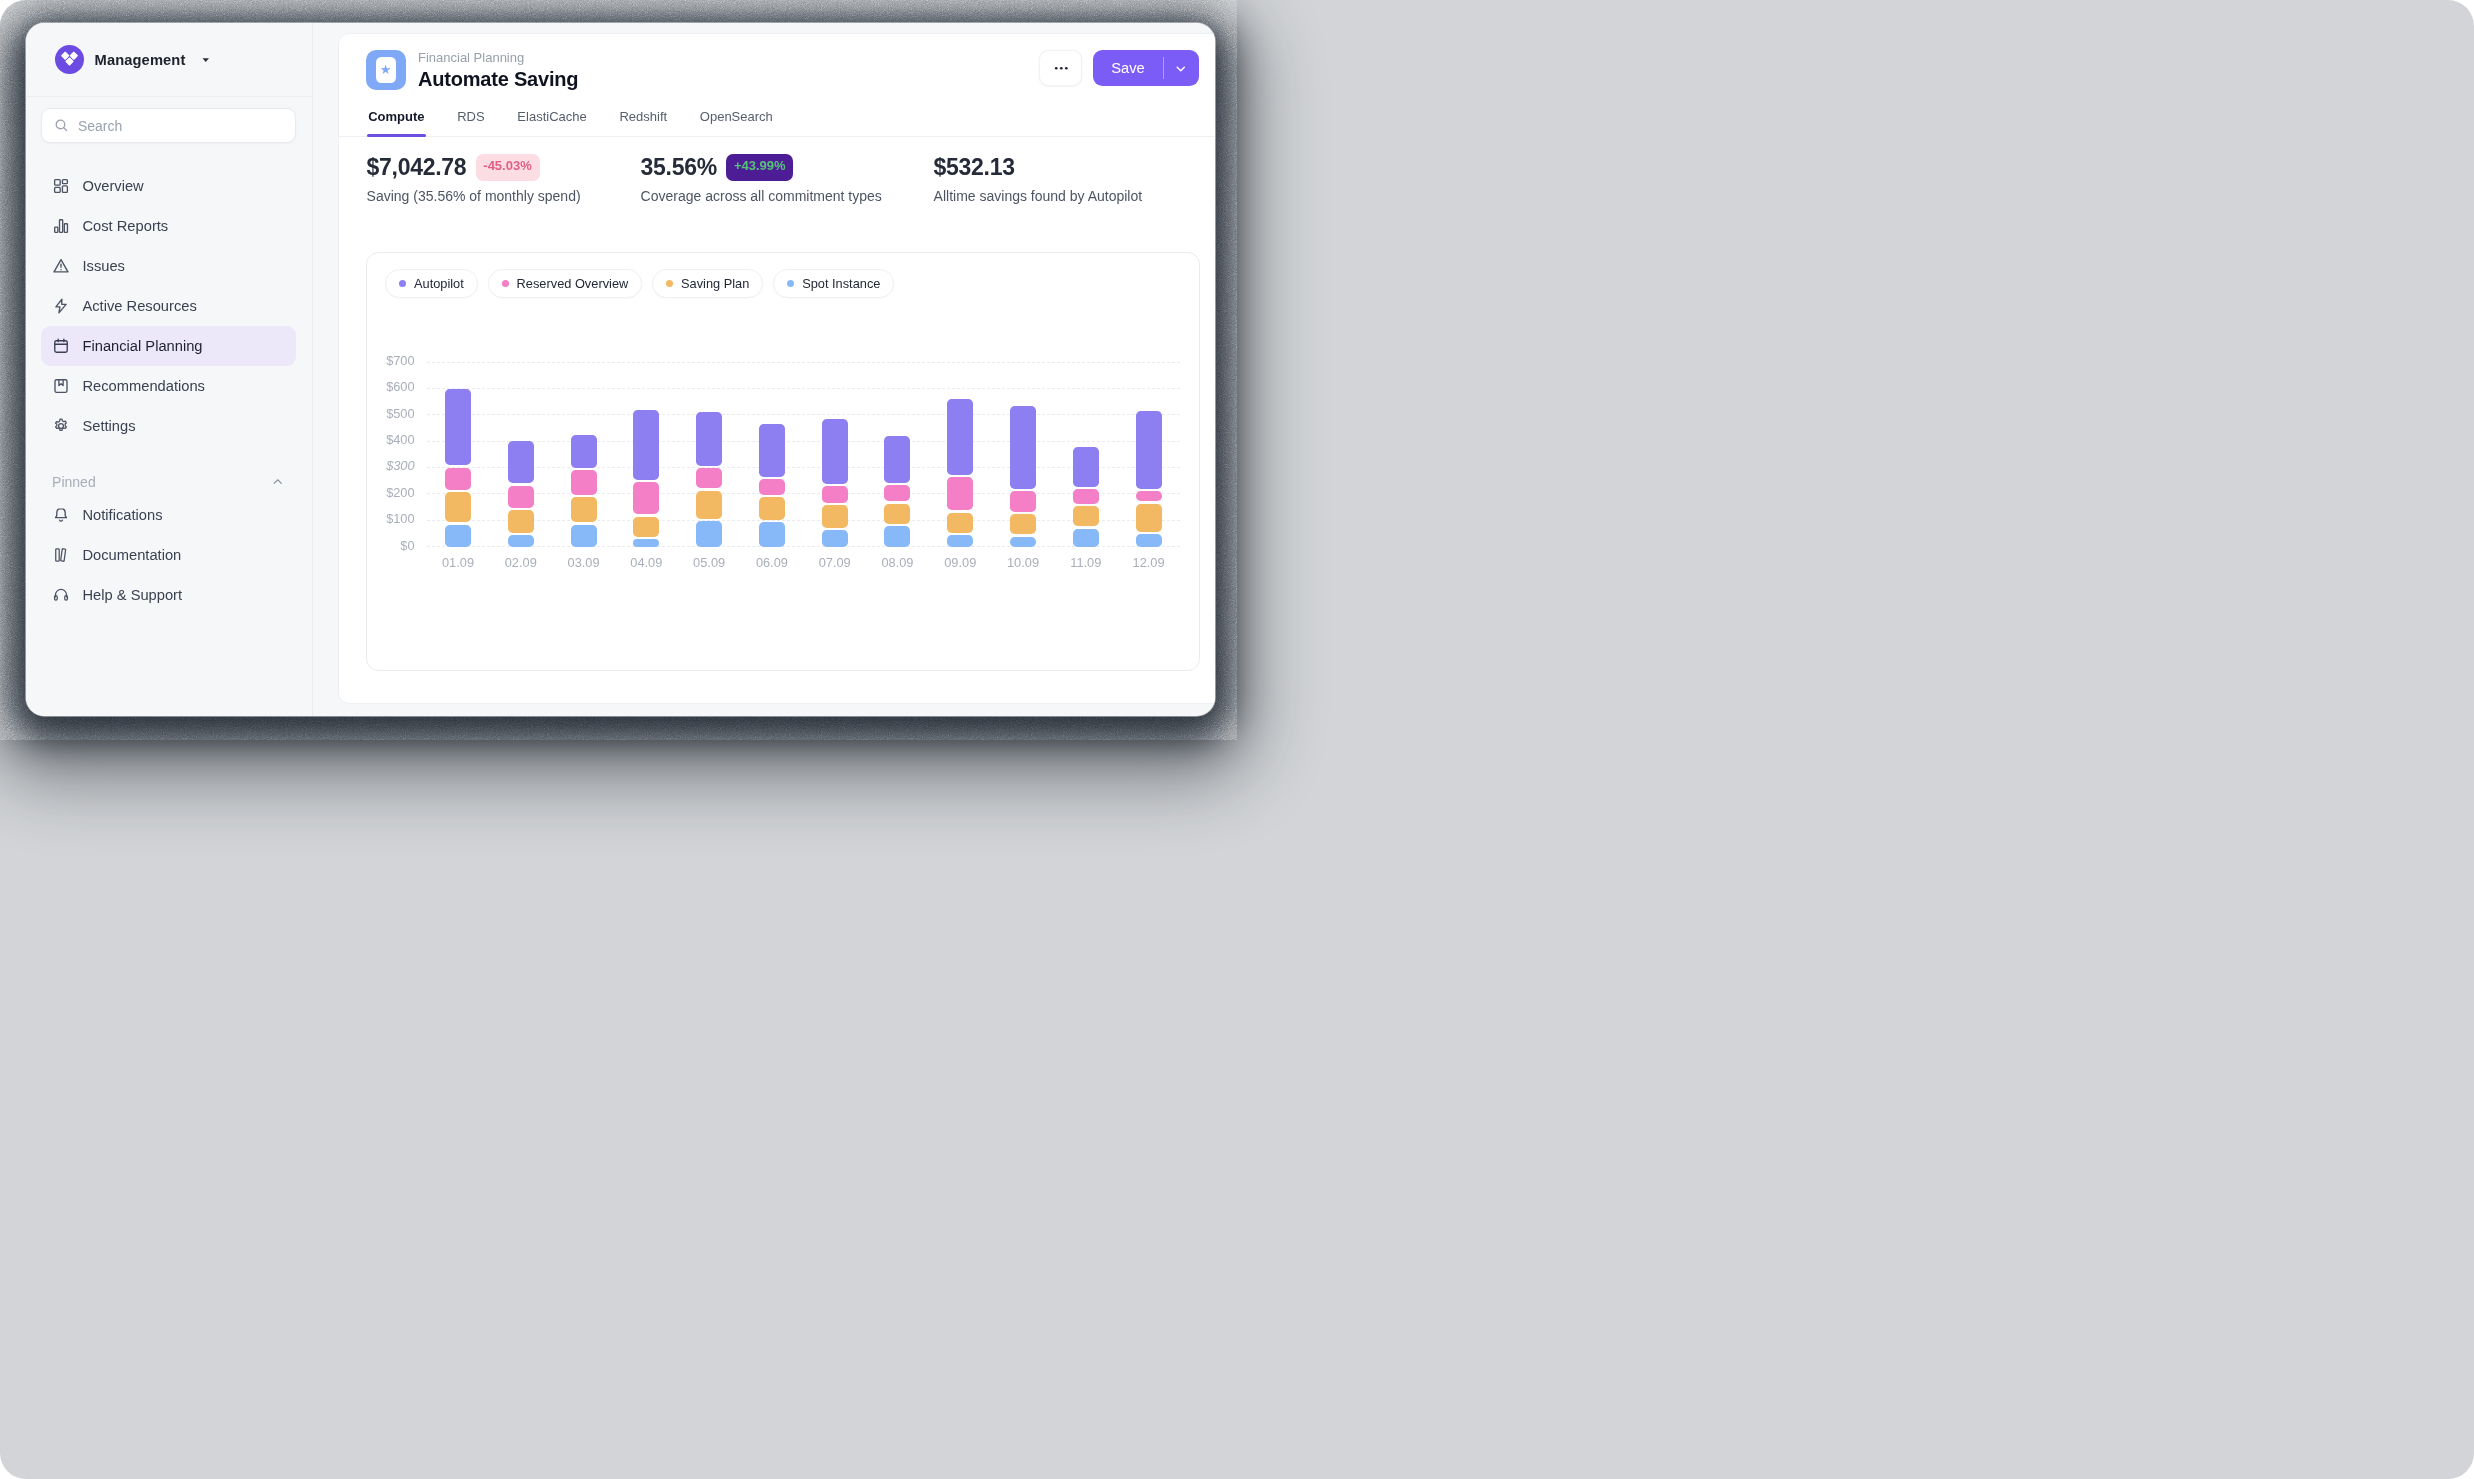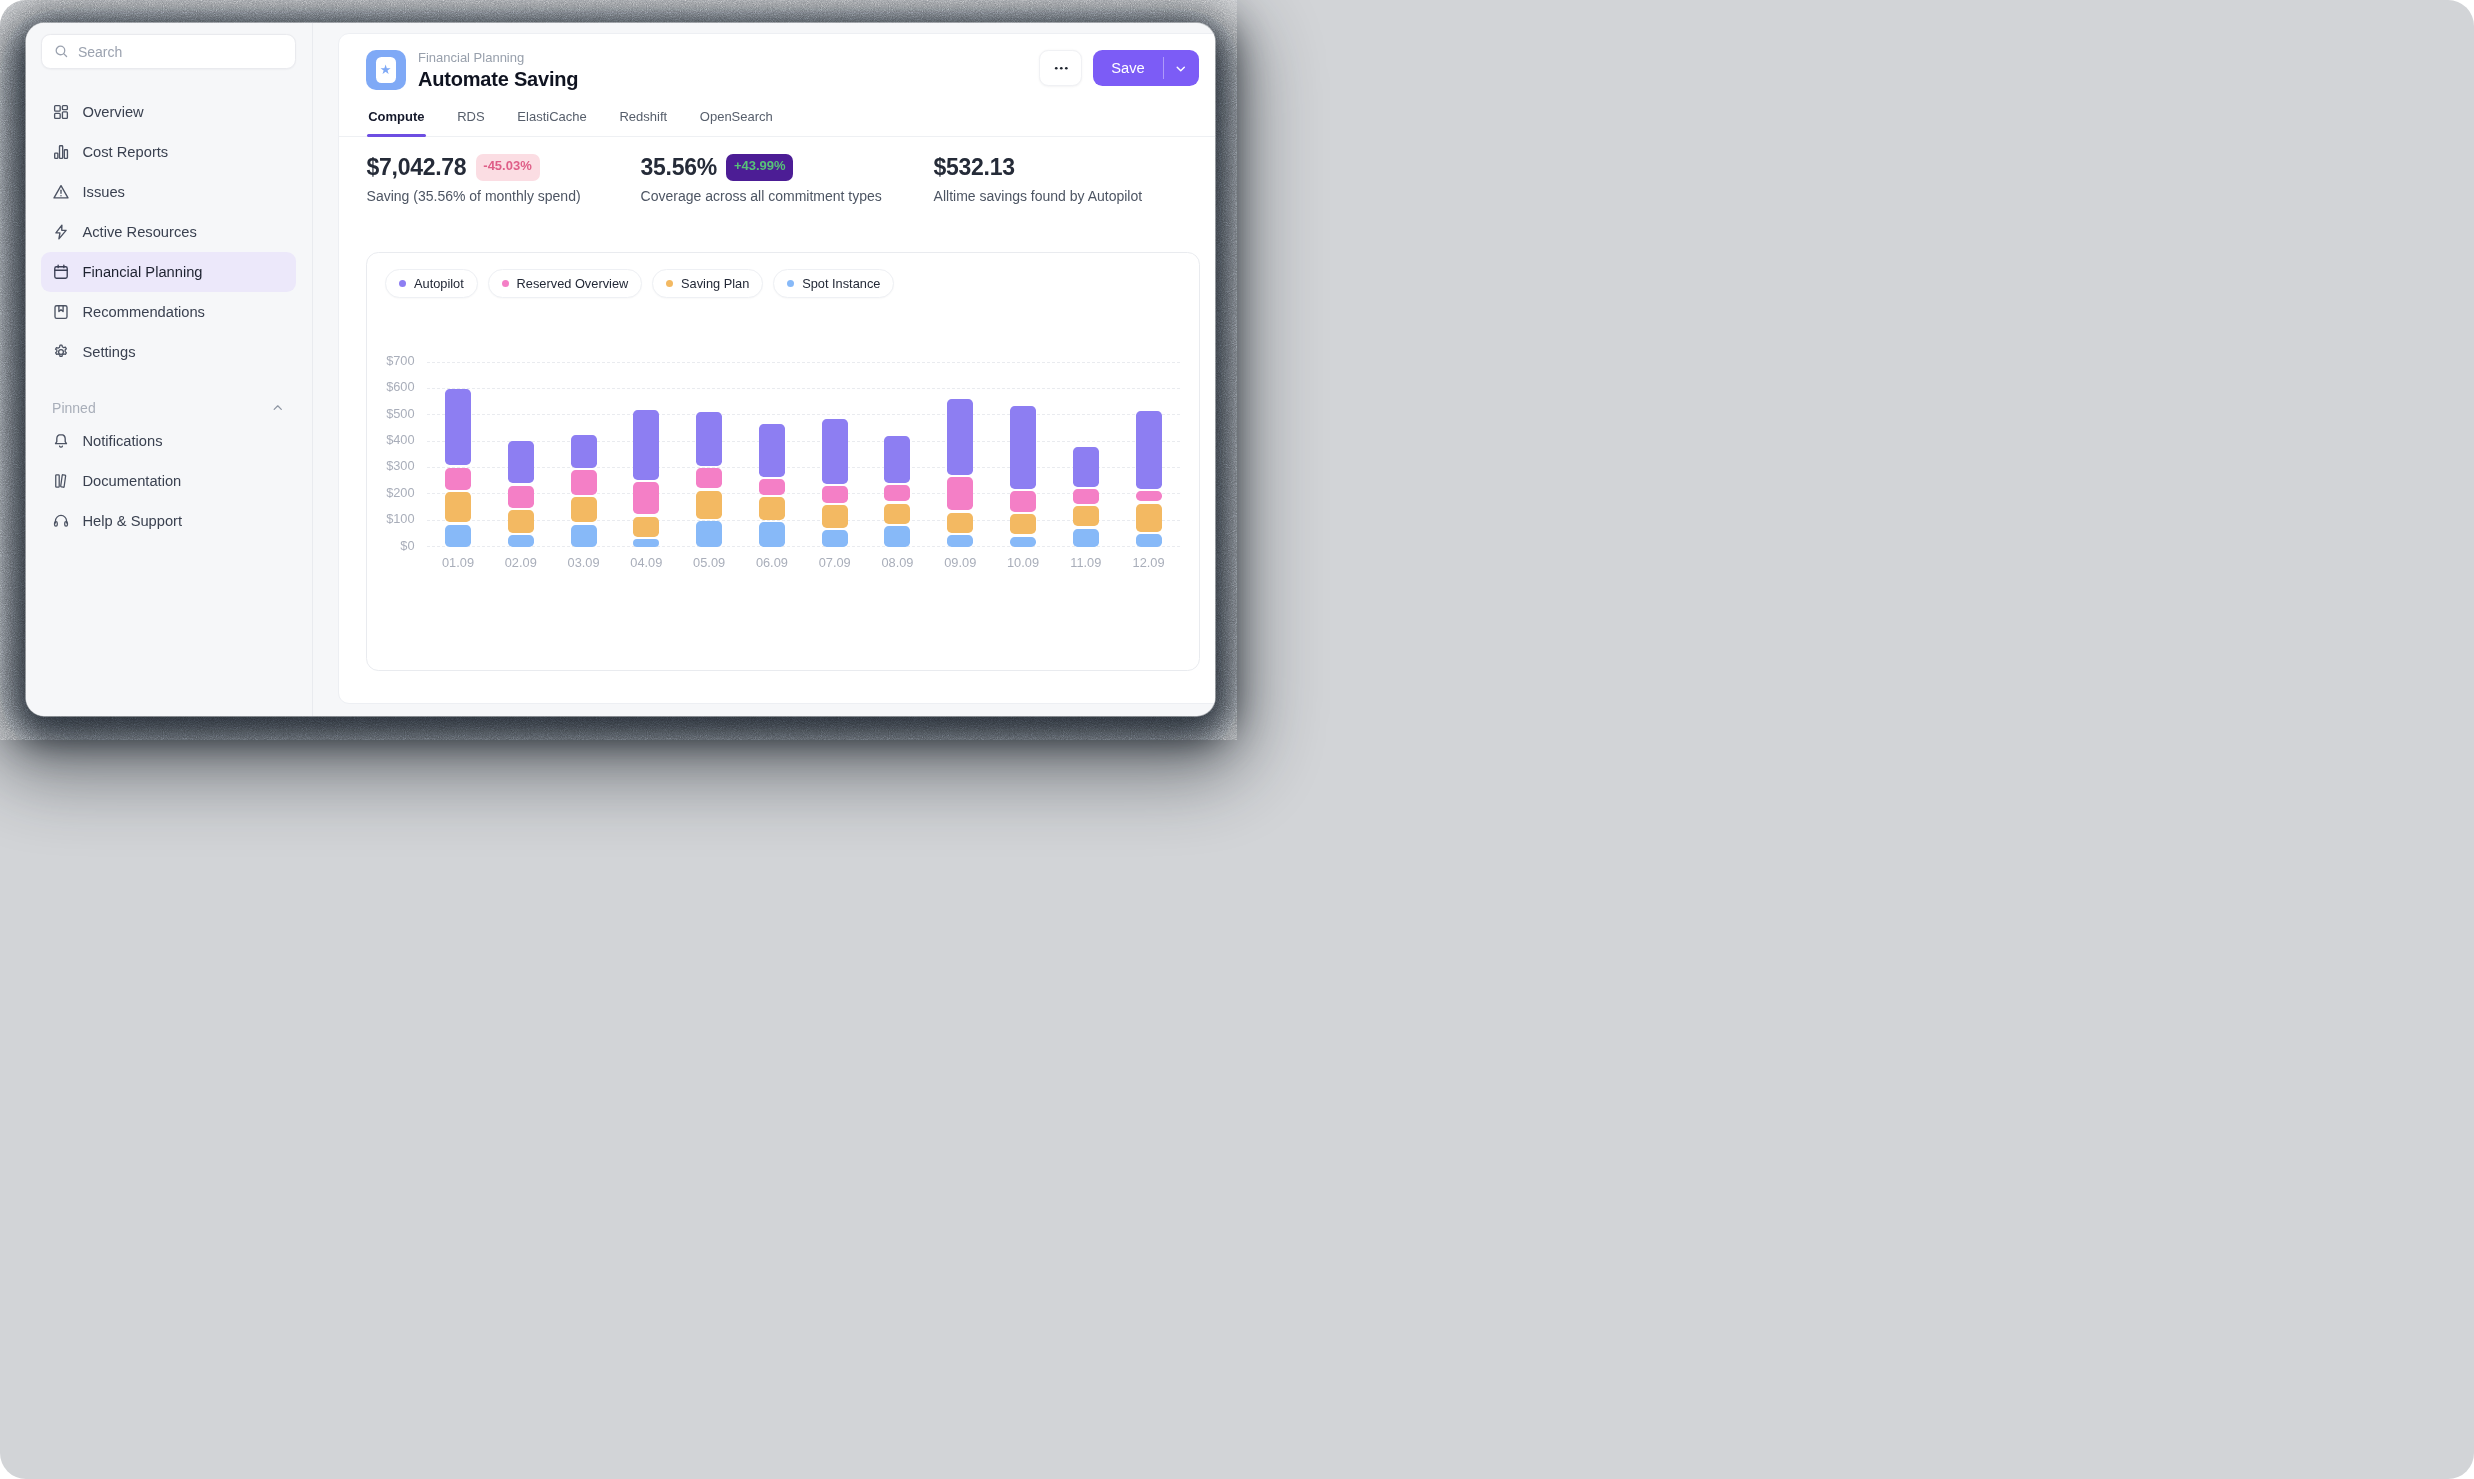--- a/index.html
+++ b/index.html
@@ -211,20 +211,33 @@
         <feTurbulence type="fractalNoise" baseFrequency="0.82" numOctaves="3" stitchTiles="stitch"></feTurbulence>
         <feColorMatrix type="saturate" values="0"></feColorMatrix>
       </filter>
     <rect width="1596" height="954" filter="url(#grain)"></rect>
   </svg>
 </div>
 
 <div class="window">
 
   <div class="sidebar">
+    <div class="brand-row">
+      <div class="logo">
+        <svg class="ic" width="29" height="29" viewBox="0 0 37 37">
+            <use href="#ic-logo-diamonds"></use>
+          </svg>
+      </div>
+      <span class="brand-name">Management</span>
+      <span class="brand-caret">
+          <svg class="ic" width="15.5" height="15.5" viewBox="0 0 24 24">
+            <use href="#ic-caret-down"></use>
+          </svg>
+        </span>
+    </div>
 
     <div class="search-box">
       <span class="search-ic">
           <svg class="ic" width="16.3" height="16.3" viewBox="0 0 24 24">
             <use href="#ic-search"></use>
           </svg>
         </span>
       <input type="text" placeholder="Search" style="">
     </div>
 
@@ -413,21 +426,21 @@
           </div>
         </div>
       <div id="plot">
           <div class="gridline" style="top: 293px;"></div>
           <div class="ytick" style="top: 285px;">$0</div>
           <div class="gridline" style="top: 267px;"></div>
           <div class="ytick" style="top: 258px;">$100</div>
           <div class="gridline" style="top: 240px;"></div>
           <div class="ytick" style="top: 232px;">$200</div>
           <div class="gridline" style="top: 214px;"></div>
-          <div class="ytick" style="top: 205px;">$300</div>
+          <div class="ytick" style="top: 205px; font-style: italic;">$300</div>
           <div class="gridline" style="top: 188px;"></div>
           <div class="ytick" style="top: 179px;">$400</div>
           <div class="gridline" style="top: 161px;"></div>
           <div class="ytick" style="top: 153px;">$500</div>
           <div class="gridline" style="top: 135px;"></div>
           <div class="ytick" style="top: 126px;">$600</div>
           <div class="gridline" style="top: 109px;"></div>
           <div class="ytick" style="top: 100px;">$700</div>
           <div class="bars">
             <div class="bar-col">

